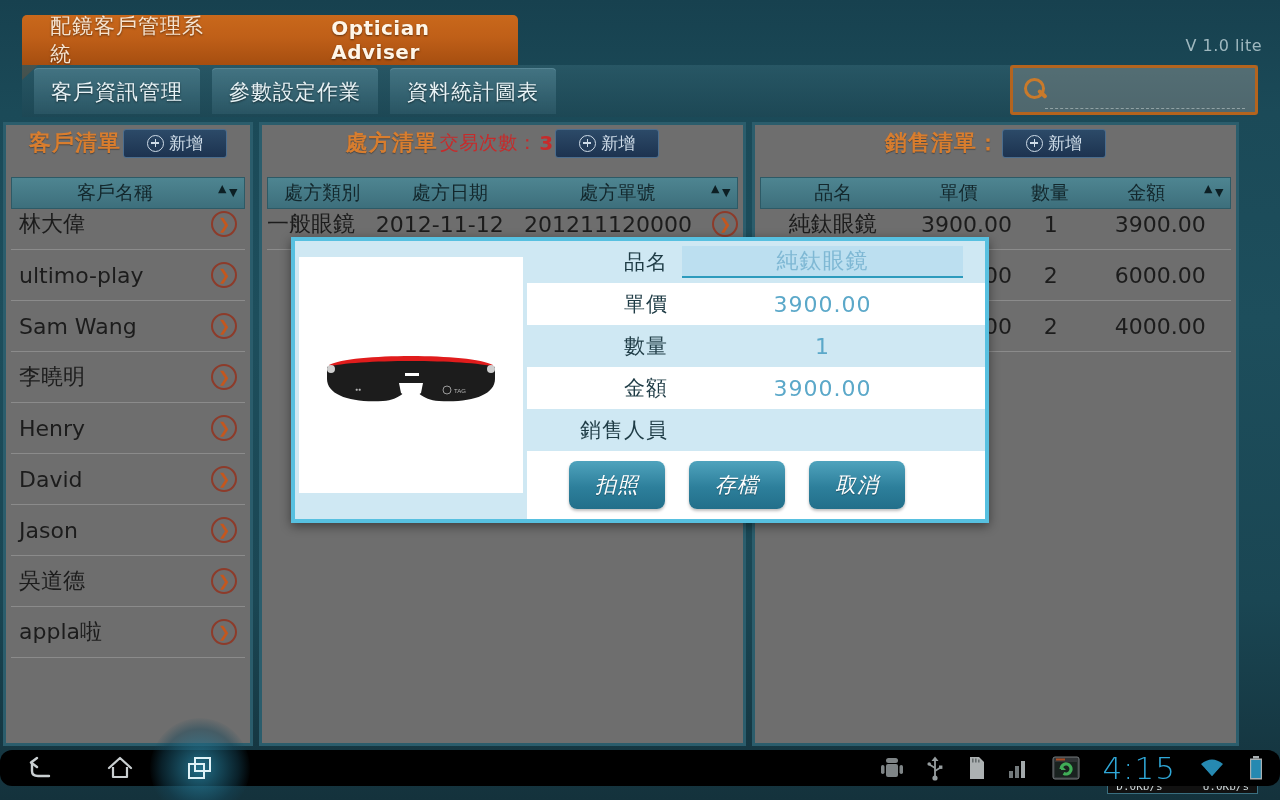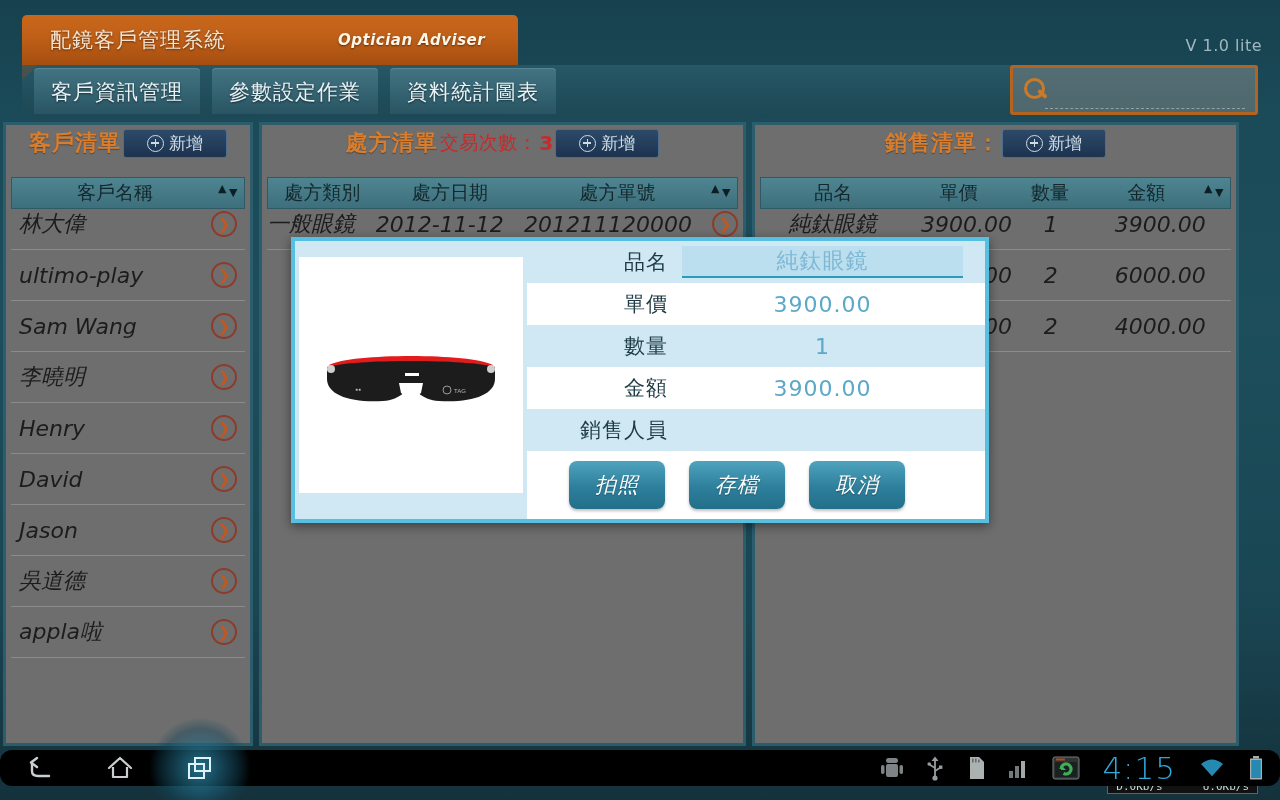--- a/index.html
+++ b/index.html
@@ -32,22 +32,22 @@
     content: ""; position: absolute; left: 0px; bottom: -15px;
     width: 0; height: 0;
     border-left: 16px solid #8c3f0c;
     border-bottom: 15px solid transparent;
   }
   .title-cn {
     margin-left: 28px; color: #f6e3cf; font-size: 21px; letter-spacing: 1px;
     text-shadow: 0 1px 2px rgba(0,0,0,.5);
   }
   .title-en {
-    margin-left: 112px; color: #fff6e8; font-size: 15px; font-weight: bold;
-    letter-spacing: .5px; text-shadow: 0 1px 2px rgba(0,0,0,.5); font-style: italic;
+    margin-left: 112px; color: #fff6e8; font-size: 20px; font-weight: bold;
+    letter-spacing: .5px; text-shadow: 0 1px 2px rgba(0,0,0,.5);
   }
 
   .version {
     position: absolute; right: 18px; top: 36px;
     color: #9fb8bf; font-size: 16px; letter-spacing: .5px;
   }
 
   .tabbar {
     position: absolute; left: 22px; top: 65px; width: 1236px; height: 52px;
     background: linear-gradient(180deg, rgba(44,92,106,.75) 0%, rgba(30,70,83,.6) 100%);
@@ -139,21 +139,21 @@
     content: "\25B2"; position: absolute; left: 0; top: -3px; font-size: 11px; color: #0d1f24;
   }
   .sort-icon::after {
     content: "\25BC"; position: absolute; left: 11px; top: 1px; font-size: 11px; color: #0d1f24;
   }
 
   .rows { position: absolute; left: 5px; right: 5px; top: 74px; bottom: 5px; }
   .row {
     height: 51px; display: flex; align-items: center;
     border-bottom: 1px solid #8b8b8b;
-    color: #1c1c1c; font-size: 22px; font-style: italic;
+    color: #1c1c1c; font-size: 22px;
   }
   .arrow-icon {
     width: 26px; height: 26px; border: 2px solid #8d3b2a; border-radius: 50%;
     display: flex; align-items: center; justify-content: center;
     color: #c4571e; font-size: 15px; font-weight: bold; flex: none;
   }
 
   
   #panel-customers .row { padding: 0 8px 0 8px; justify-content: space-between; }
 

